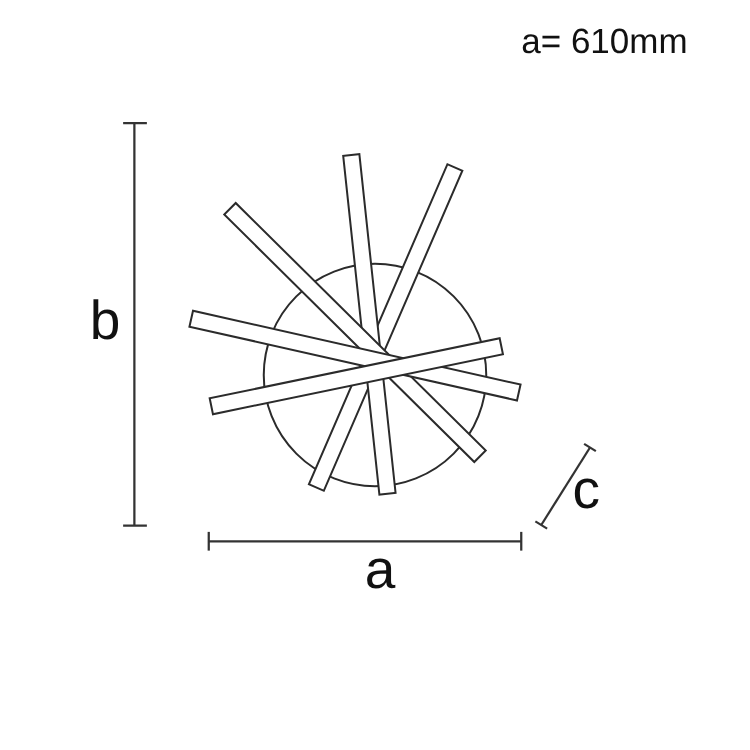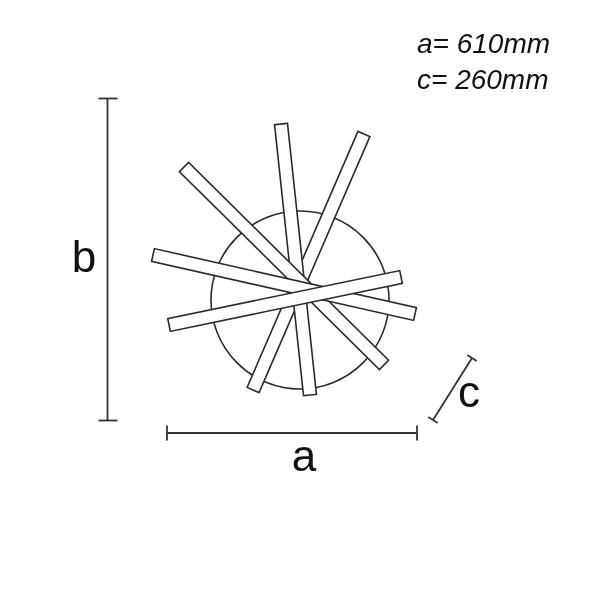--- a/index.html
+++ b/index.html
@@ -35,26 +35,25 @@
     stroke-width: 1.6;
   }
   .dim {
     stroke: var(--dimline, #333333);
     stroke-width: 1.8;
     fill: none;
   }
   .spec-list {
     position: absolute;
     left: 417px;
-    top: 26px;
+    top: 15px;
     font-size: 28px;
     line-height: 35.5px;
     color: var(--text, #111111);
     white-space: nowrap;
-    font-style: italic;
   }
   .dim-letter {
     position: absolute;
     transform: translate(-50%, -50%);
     font-size: 44px;
     line-height: 1;
     color: var(--text, #111111);
   }
   .dim-letter.a { left: 304px; top: 456px; }
   .dim-letter.b { left: 84px;  top: 257px; }
@@ -105,20 +104,19 @@
 
     <g>
       <line class="dim" x1="433" y1="420" x2="472" y2="358"></line>
       <line class="dim" x1="467.3" y1="355.1" x2="476.7" y2="360.9"></line>
       <line class="dim" x1="428.3" y1="417.1" x2="437.7" y2="422.9"></line>
     </g>
   </svg>
 
   <div class="spec-list">
     <div>a= 610mm</div>
-    <div>c= 260mm</div>
   </div>
 
   <div class="dim-letter a">a</div>
   <div class="dim-letter b">b</div>
   <div class="dim-letter c">c</div>
 
 </div>
 
 </body></html>

